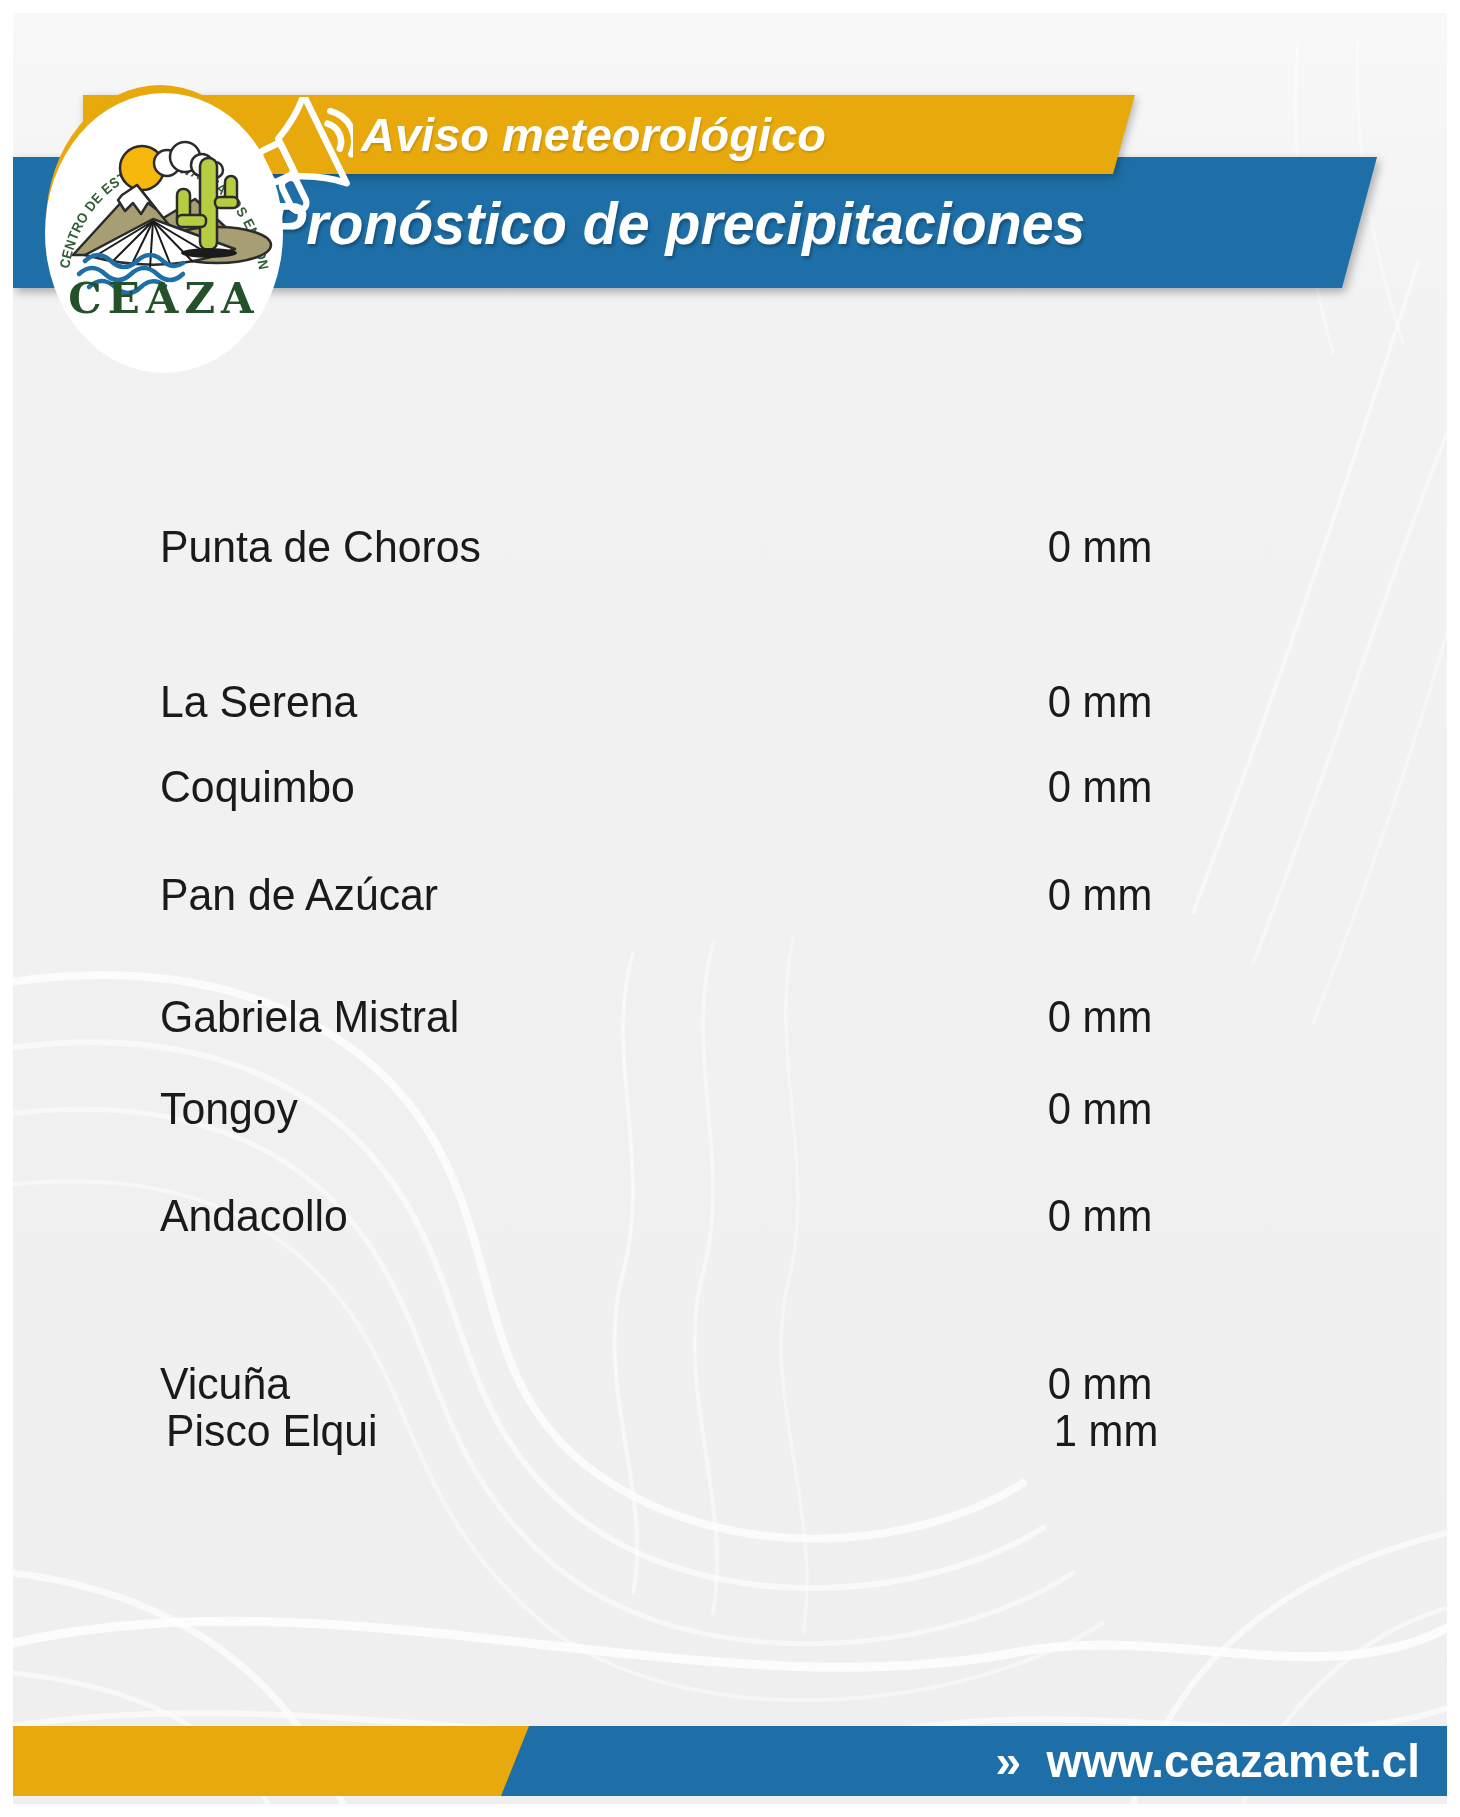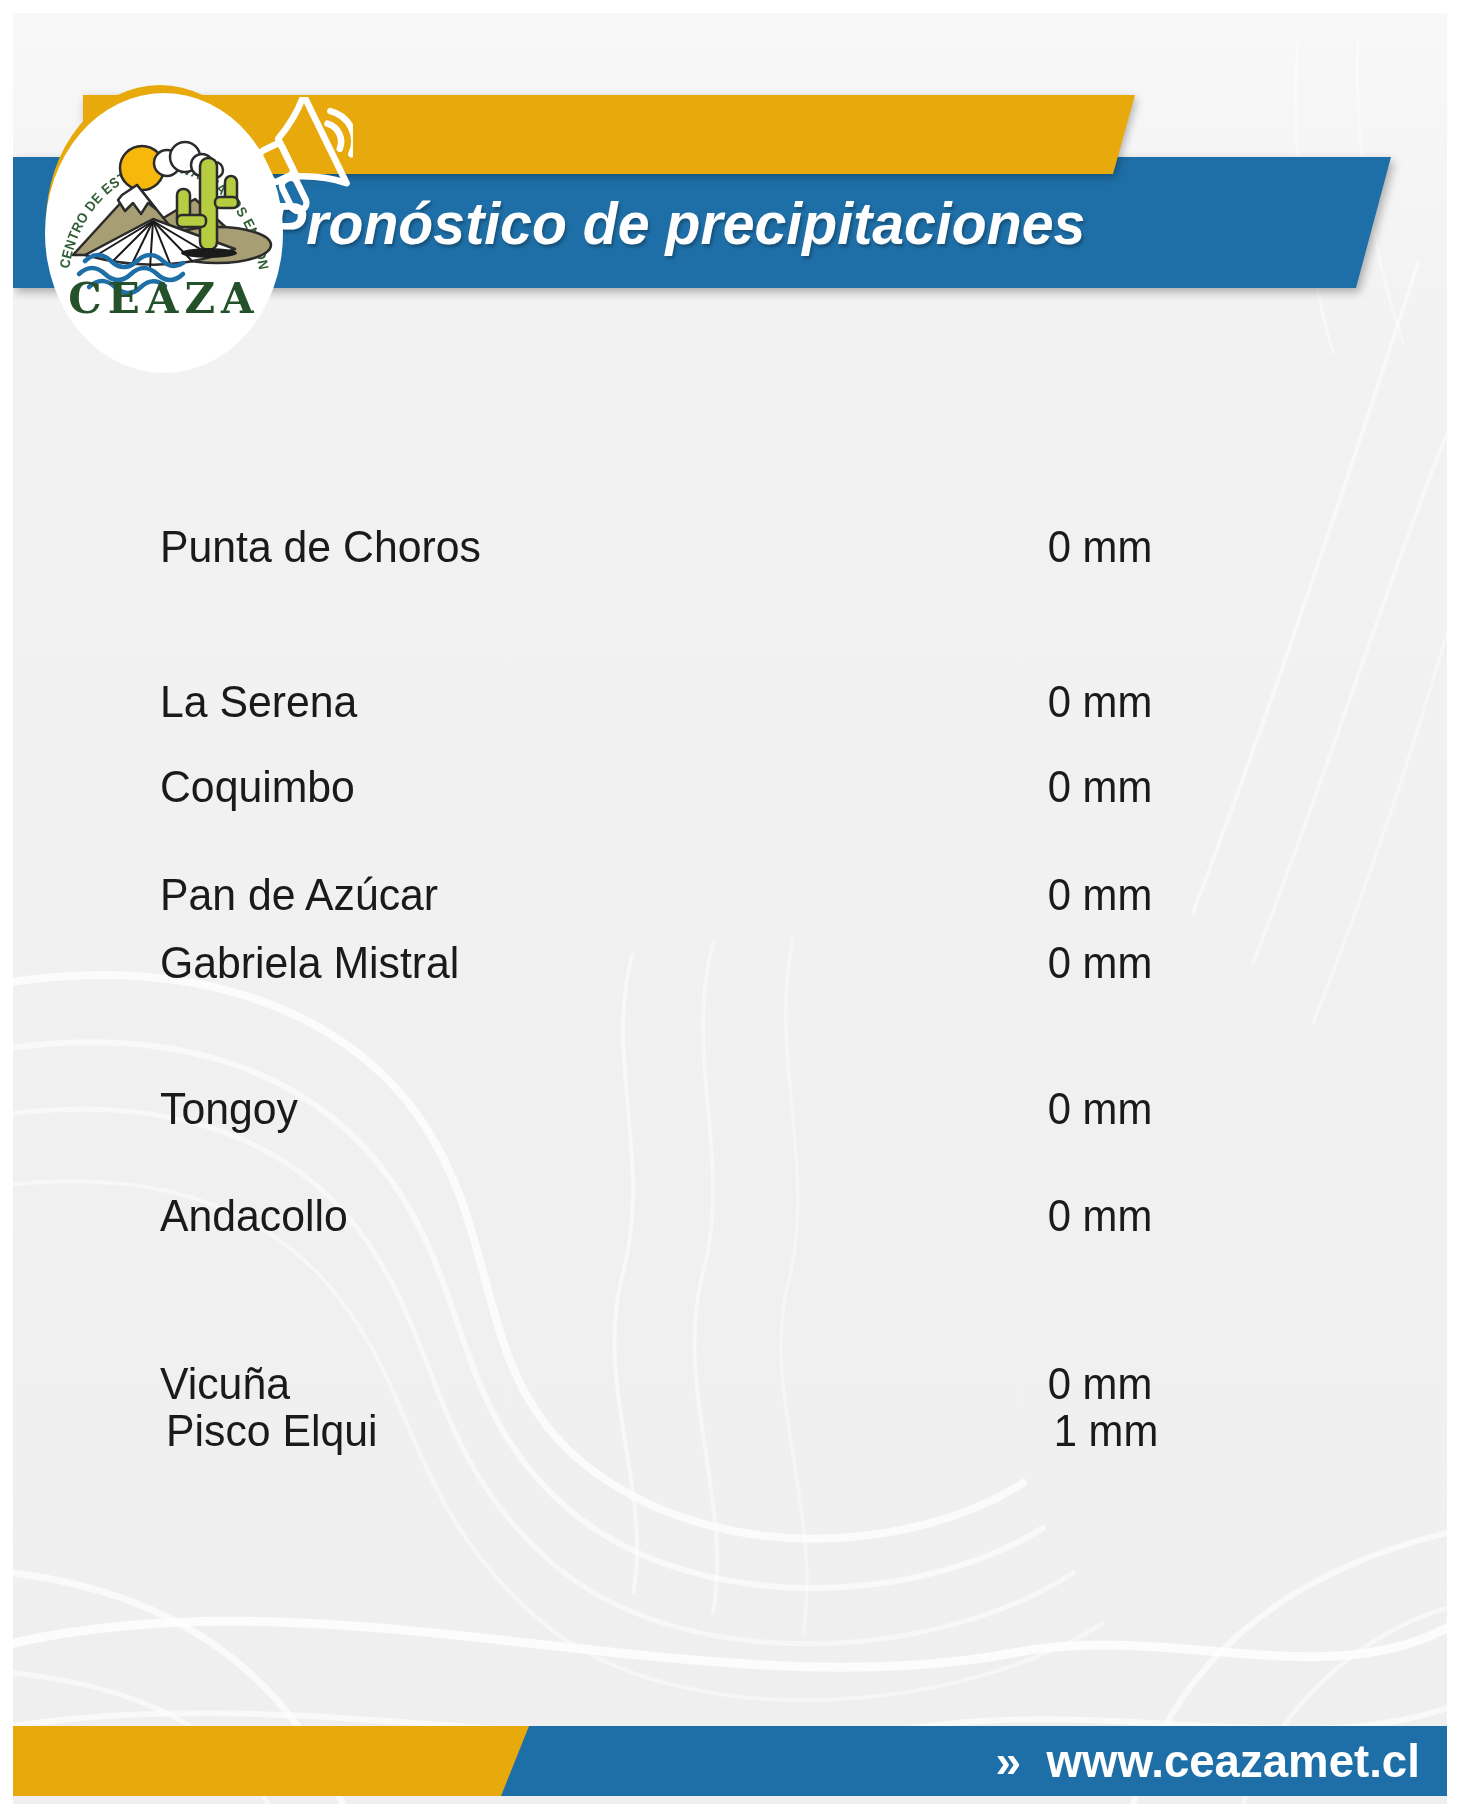--- a/index.html
+++ b/index.html
@@ -16,21 +16,21 @@
   
   .w-yellow{left:70px;top:82px;width:1052px;height:79px;z-index:4;
             filter:drop-shadow(2px 3px 4px rgba(0,0,0,.28));}
   .s-yellow{background:#E8A90C;clip-path:polygon(0 0,100% 0,calc(100% - 22px) 100%,0 100%);}
   .alert-label{position:absolute;left:278px;top:0;height:79px;line-height:79px;
                color:#fff;font-size:47px;font-weight:700;font-style:italic;
                letter-spacing:0px;text-shadow:1px 2px 2px rgba(0,0,0,.15);white-space:nowrap;}
 
   
   .w-blue{left:0;top:144px;width:1364px;height:131px;z-index:3;
-          filter:drop-shadow(3px 4px 5px rgba(0,0,0,.3));padding-left:14px;}
+          filter:drop-shadow(3px 4px 5px rgba(0,0,0,.3));}
   .s-blue{background:#1E6FA7;clip-path:polygon(0 0,100% 0,calc(100% - 35px) 100%,0 100%);}
   .title-label{position:absolute;left:255px;top:0;height:131px;line-height:134px;
                color:#fff;font-size:59px;font-weight:700;font-style:italic;
                text-shadow:2px 3px 3px rgba(0,0,0,.25);white-space:nowrap;
                transform:scaleX(.97);transform-origin:left center;}
 
   
   .w-gray{left:0;top:227px;width:1387px;height:122px;z-index:2;
           filter:drop-shadow(3px 6px 7px rgba(0,0,0,.3));}
   .s-gray{background:linear-gradient(180deg,#a8a8a8 36%,#cfcfcf 50%,#e9e9e9 68%,#e3e3e4 100%);
@@ -101,20 +101,21 @@
     </svg>
 
 
     <div class="shadow-wrap w-blue">
       <div class="band-shape s-blue"></div>
       <div class="title-label">Pronóstico de precipitaciones</div>
     </div>
 
     <div class="shadow-wrap w-yellow">
       <div class="band-shape s-yellow"></div>
+      <div class="alert-label">Aviso meteorológico</div>
     </div>
 
     <svg class="mega" viewBox="0 0 108 118">
       <g transform="rotate(-26 50 58)" fill="none" stroke="#ffffff" stroke-width="6.5" stroke-linejoin="round" stroke-linecap="round">
         <rect x="6" y="46" width="10" height="22" rx="4"></rect>
         <rect x="18" y="40" width="24" height="34" rx="5"></rect>
         <path d="M42,36 C60,28 74,18 84,8 L84,106 C74,96 60,86 42,78 Z"></path>
         <rect x="24" y="76" width="16" height="34" rx="7"></rect>
         <path d="M93,44 a19,19 0 0 1 0,28"></path>
         <path d="M101,34 a31,31 0 0 1 0,48"></path>
@@ -182,21 +183,21 @@
         <span class="val">0 mm</span>
       </div>
       <div class="row" style="top:720px;">
         <span class="loc">Coquimbo</span>
         <span class="val">0 mm</span>
       </div>
       <div class="row" style="top:828px;">
         <span class="loc">Pan de Azúcar</span>
         <span class="val">0 mm</span>
       </div>
-      <div class="row" style="top:896px;">
+      <div class="row" style="top:950px;">
         <span class="loc">Gabriela Mistral</span>
         <span class="val">0 mm</span>
       </div>
       <div class="row" style="top:1042px;">
         <span class="loc">Tongoy</span>
         <span class="val">0 mm</span>
       </div>
       <div class="row" style="top:1149px;">
         <span class="loc">Andacollo</span>
         <span class="val">0 mm</span>

